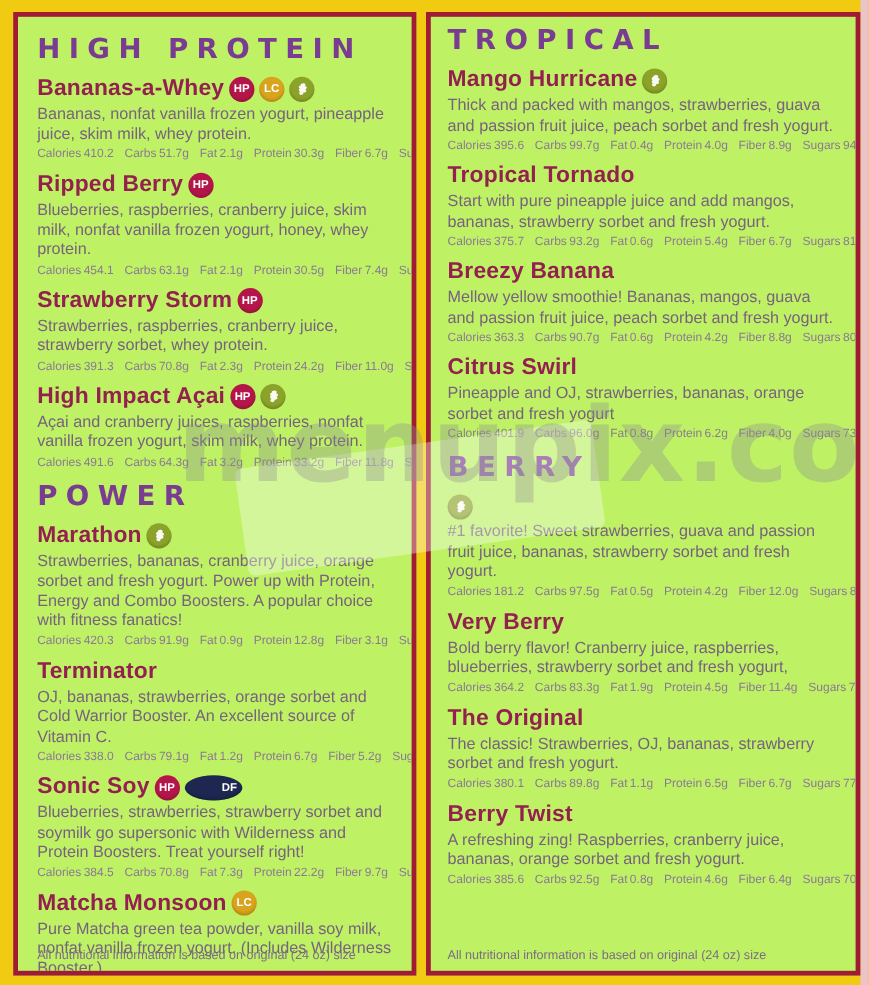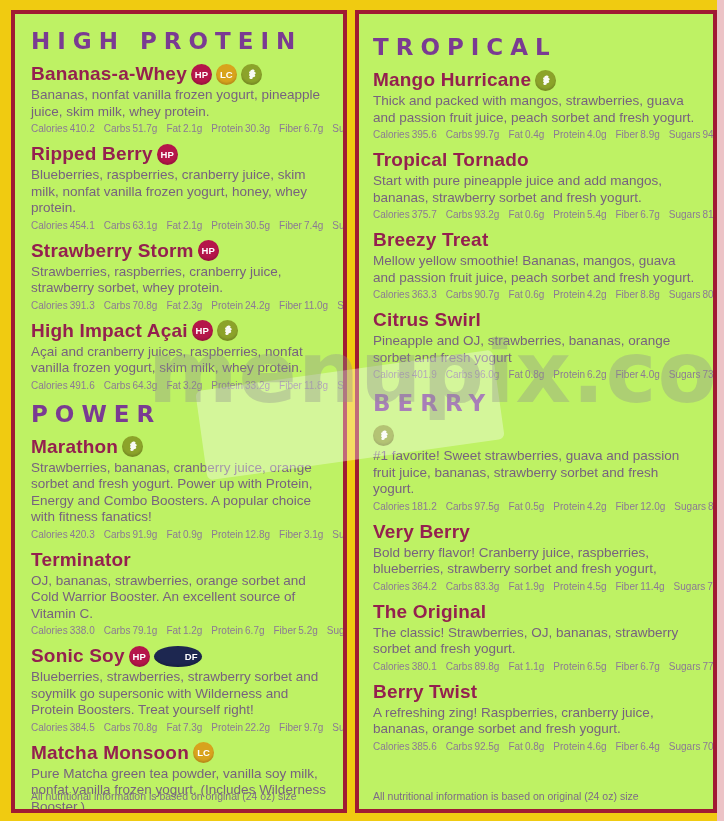--- a/index.html
+++ b/index.html
@@ -11,21 +11,21 @@
   .right-edge{
     position:absolute;top:0;right:0;width:7px;height:821px;
     background:#ecc3c6;
   }
   .menu-box{
     position:absolute;top:10px;height:803px;box-sizing:border-box;
     border:4px solid #a01b33;background:#bef264;
     overflow:hidden;
   }
   .menu-box.left{left:11px;width:336px;padding:12px 12px 26px 16px;}
-  .menu-box.right{left:355px;width:362px;padding:18px 10px 26px 14px;}
+  .menu-box.right{left:355px;width:362px;padding:5px 10px 26px 14px;}
   .section-header{
     font-family:"DejaVu Sans",sans-serif;
     font-size:23px;font-weight:bold;color:#7a3b92;
     letter-spacing:7px;margin:2px 0 9px 0;
   }
   .menu-item{margin-bottom:9px;}
   .menu-item + .section-header{margin-top:10px;}
   .title-row{display:flex;align-items:center;gap:4px;}
   .item-title{
     font-size:19px;line-height:22px;font-weight:bold;color:#94204f;
@@ -234,21 +234,21 @@
           <span class="nutri-pair"><span class="nutri-label">Calories</span><span class="nutri-value">375.7</span></span>
           <span class="nutri-pair"><span class="nutri-label">Carbs</span><span class="nutri-value">93.2g</span></span>
           <span class="nutri-pair"><span class="nutri-label">Fat</span><span class="nutri-value">0.6g</span></span>
           <span class="nutri-pair"><span class="nutri-label">Protein</span><span class="nutri-value">5.4g</span></span>
           <span class="nutri-pair"><span class="nutri-label">Fiber</span><span class="nutri-value">6.7g</span></span>
           <span class="nutri-pair"><span class="nutri-label">Sugars</span><span class="nutri-value">81.5g</span></span>
         </div>
       </div>
       <div class="menu-item">
         <div class="title-row">
-          <span class="item-title">Breezy Treat</span>
+          <span class="item-title">Breezy Banana</span>
         </div>
         <div class="item-desc">Mellow yellow smoothie! Bananas, mangos, guava and passion fruit juice, peach sorbet and fresh yogurt.</div>
         <div class="item-nutrition">
           <span class="nutri-pair"><span class="nutri-label">Calories</span><span class="nutri-value">363.3</span></span>
           <span class="nutri-pair"><span class="nutri-label">Carbs</span><span class="nutri-value">90.7g</span></span>
           <span class="nutri-pair"><span class="nutri-label">Fat</span><span class="nutri-value">0.6g</span></span>
           <span class="nutri-pair"><span class="nutri-label">Protein</span><span class="nutri-value">4.2g</span></span>
           <span class="nutri-pair"><span class="nutri-label">Fiber</span><span class="nutri-value">8.8g</span></span>
           <span class="nutri-pair"><span class="nutri-label">Sugars</span><span class="nutri-value">80.3g</span></span>
         </div>

